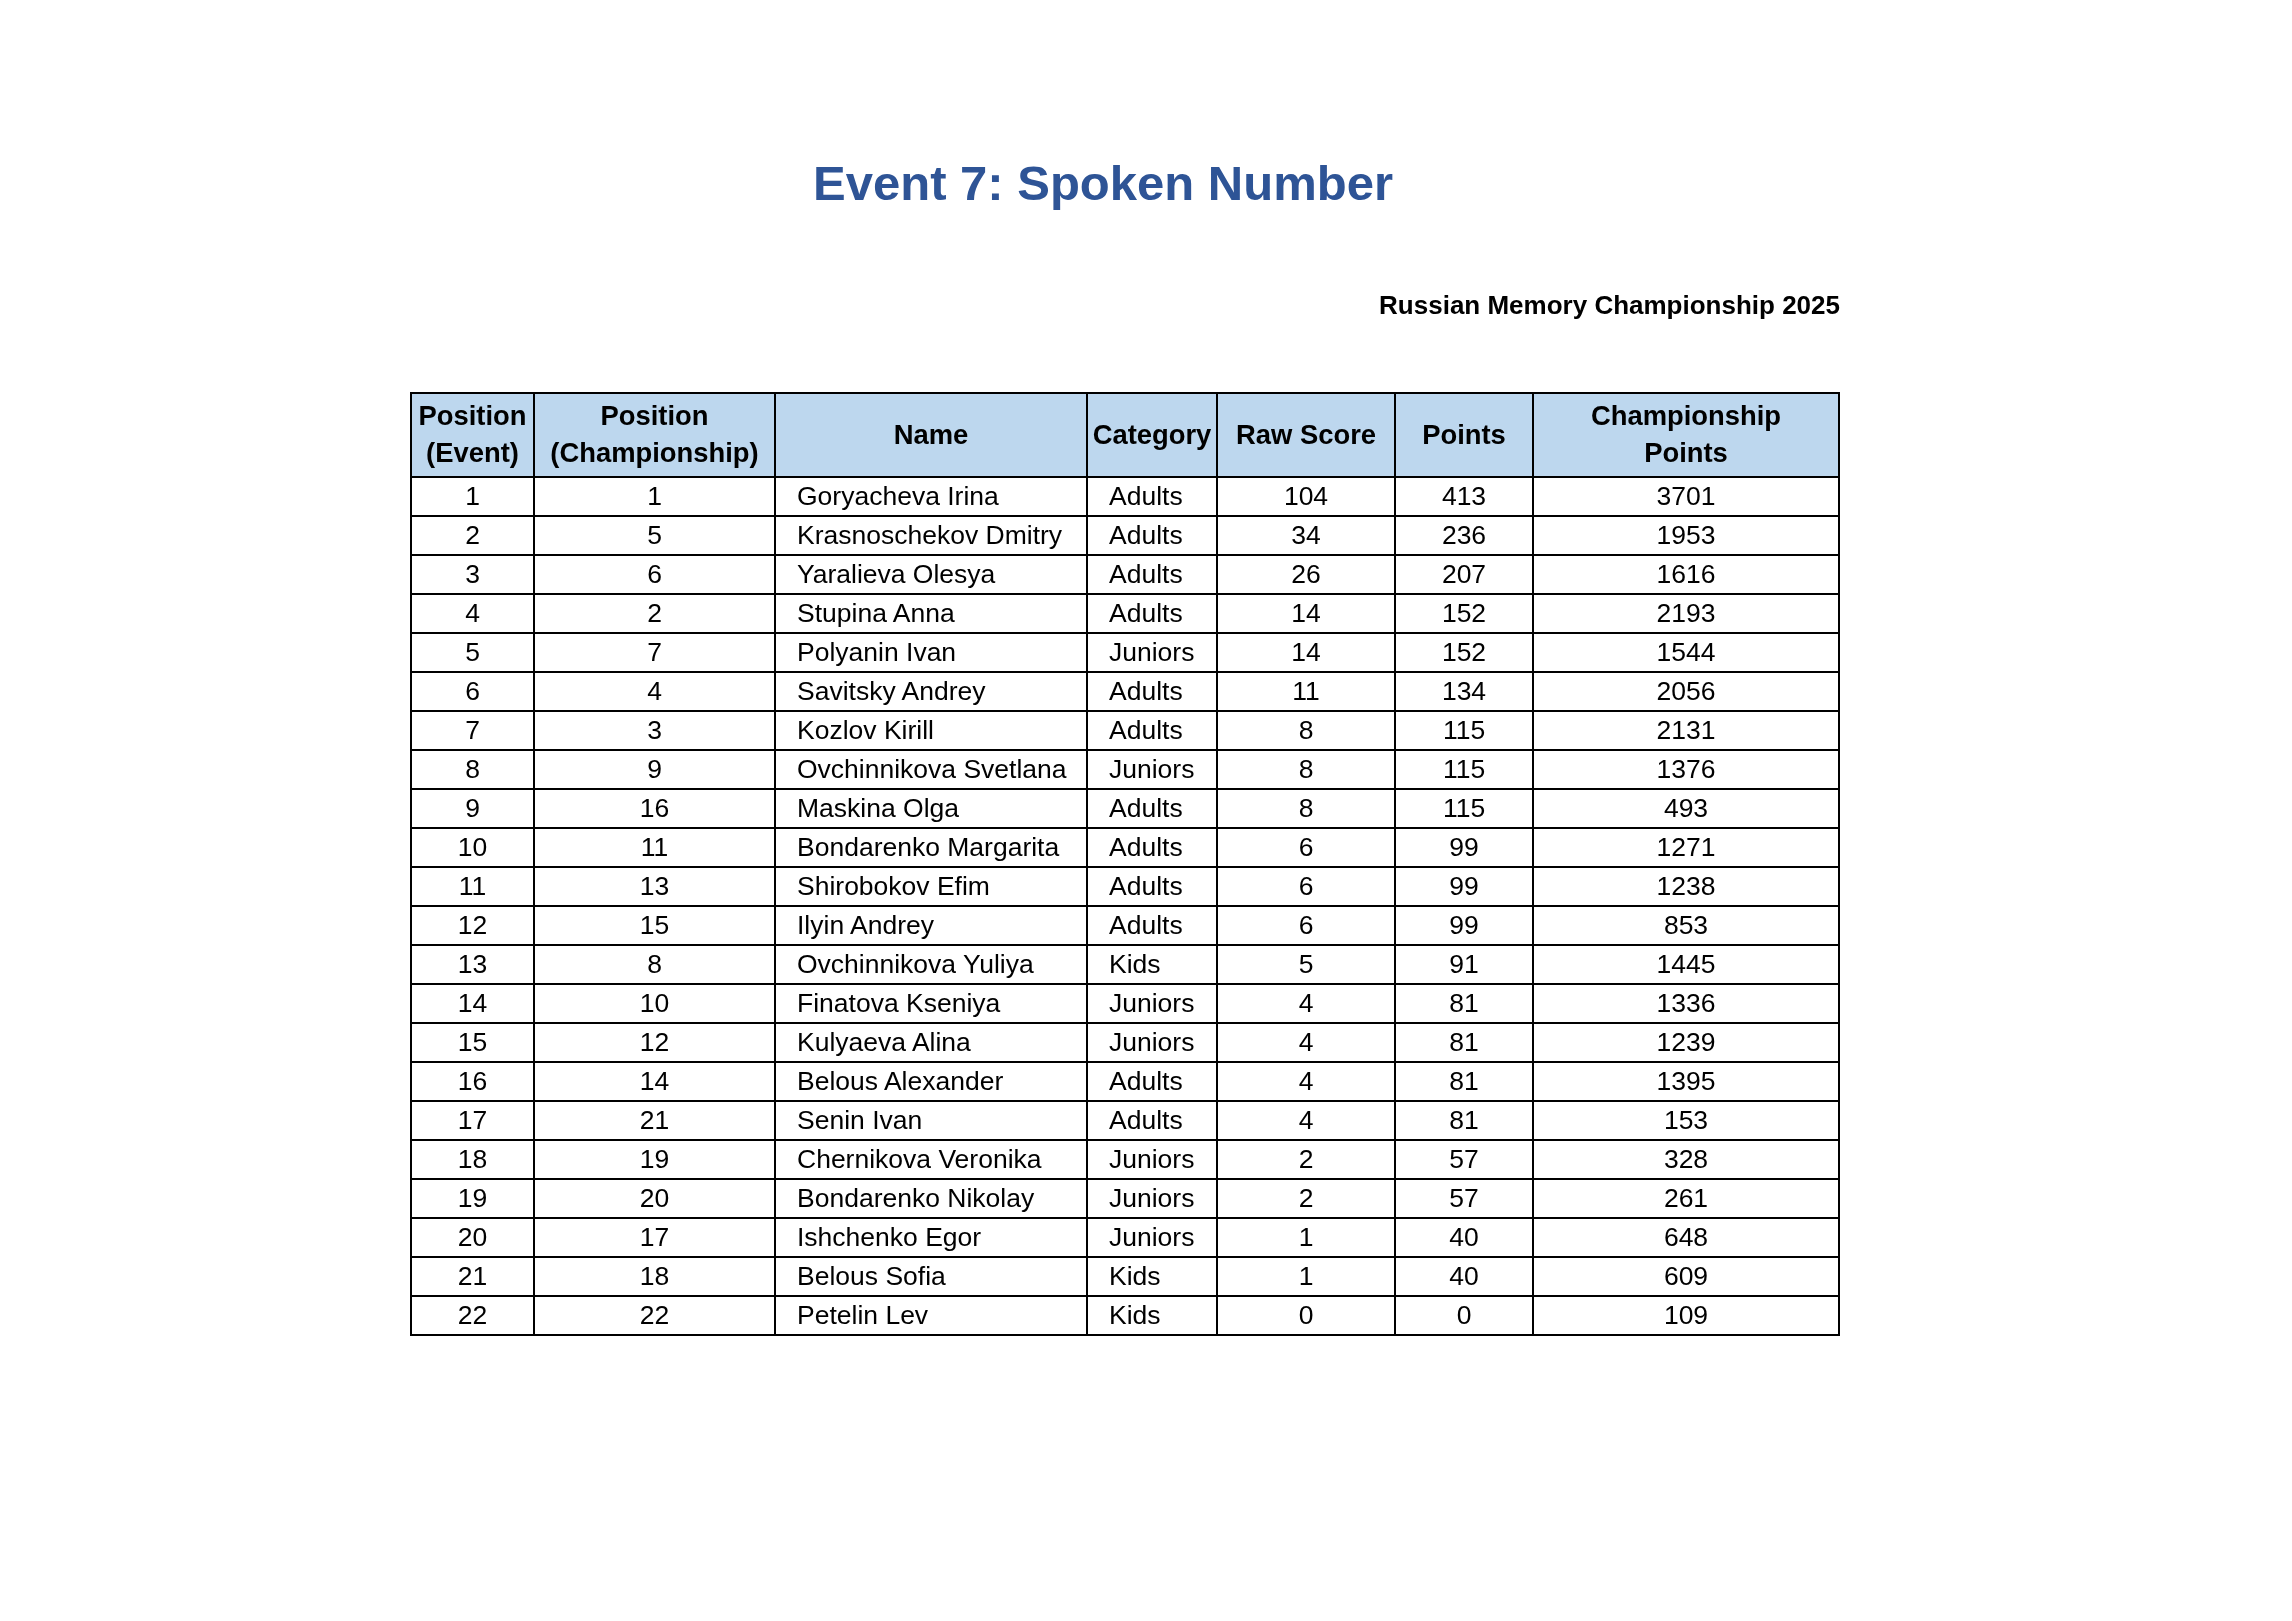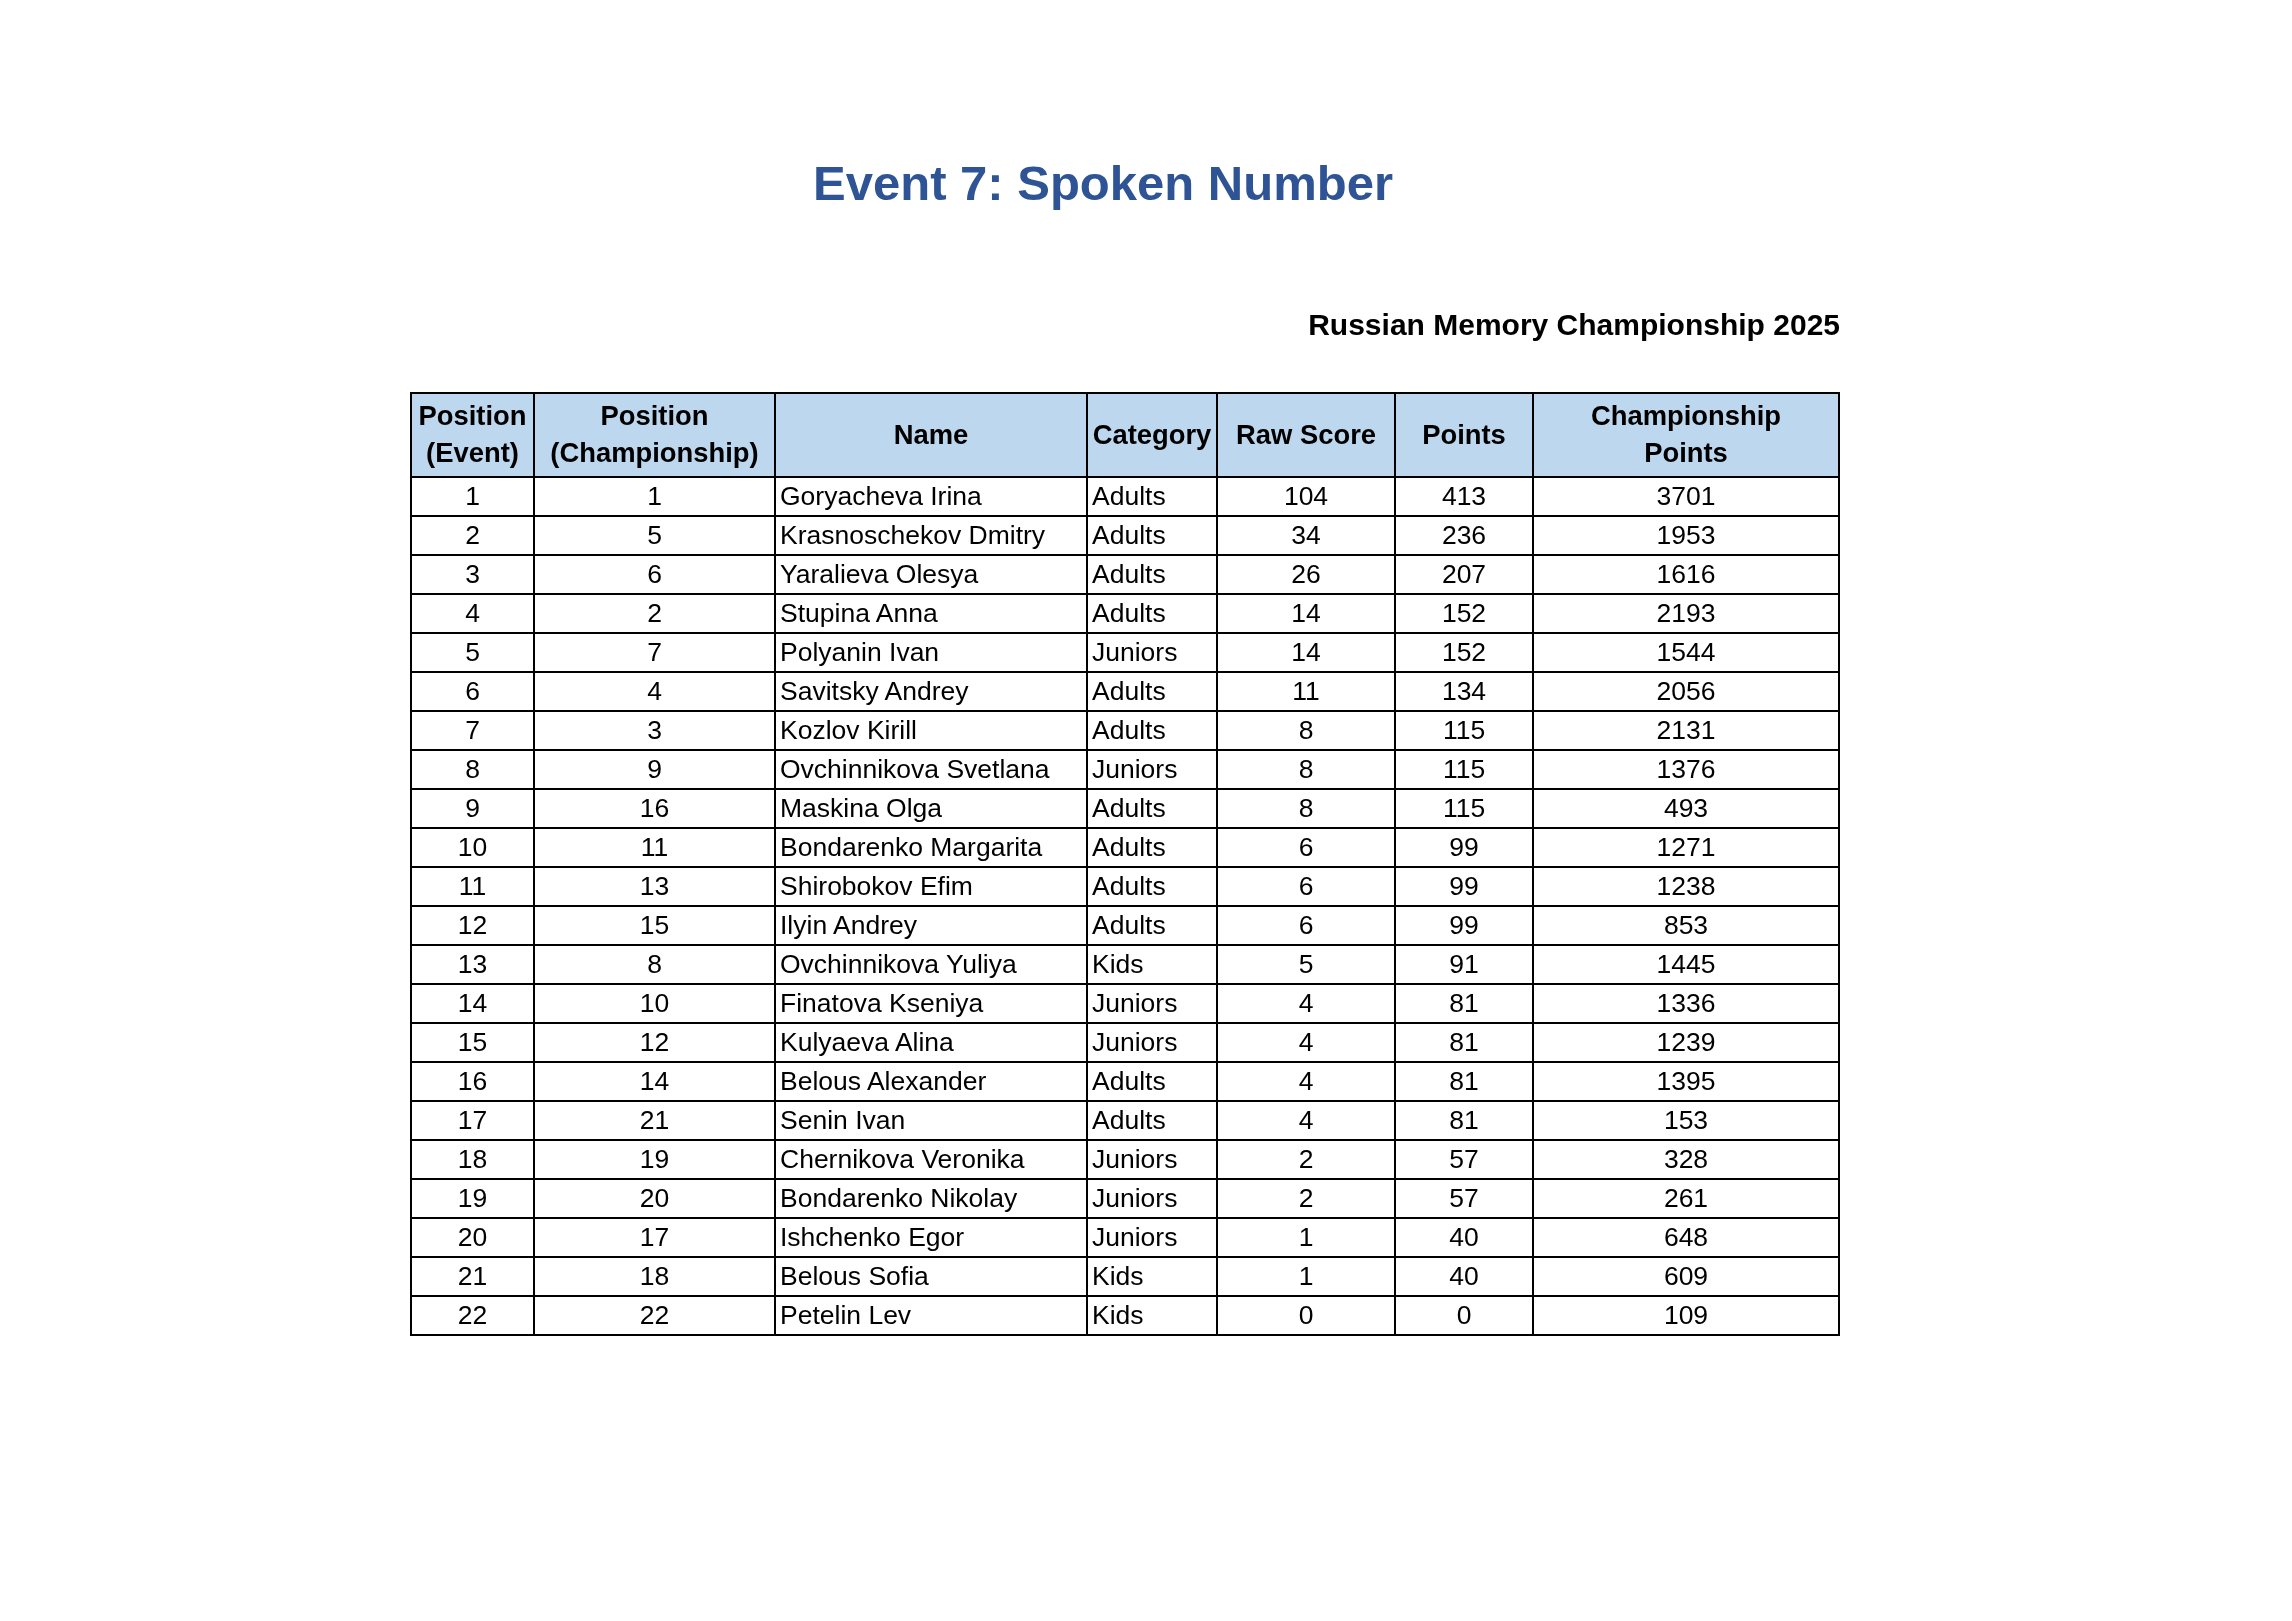--- a/index.html
+++ b/index.html
@@ -26,25 +26,24 @@
     font-size: 49px;
     font-weight: bold;
     color: var(--title-color);
     letter-spacing: 0px;
   }
   .subtitle {
     position: absolute;
     top: 282px;
     right: 453px;
     text-align: right;
-    font-size: 30px;
+    font-size: 26px;
     font-weight: bold;
     line-height: 46px;
     color: #000000;
-    margin-top: 20px;
   }
   table.results {
     position: absolute;
     left: 410px;
     top: 392px;
     width: 1428px;
     border-collapse: collapse;
     table-layout: fixed;
     border: 2.9px solid var(--border-color);
   }
@@ -76,21 +75,21 @@
   table.results td {
     height: 37px;
     font-size: 26.5px;
     text-align: center;
     vertical-align: middle;
     background: #ffffff;
   }
   table.results td:nth-child(3),
   table.results td:nth-child(4) {
     text-align: left;
-    padding-left: 4px;
+    padding-left: 21px;
   }
 </style>
 </head>
 <body style="--title-color: #2E5496; --header-bg: #BDD7EE; --border-color: #000000;">
 
 <div class="page-title">Event 7: Spoken Number</div>
 
 <div class="subtitle">
   <div>Russian Memory Championship 2025</div>
 </div>

